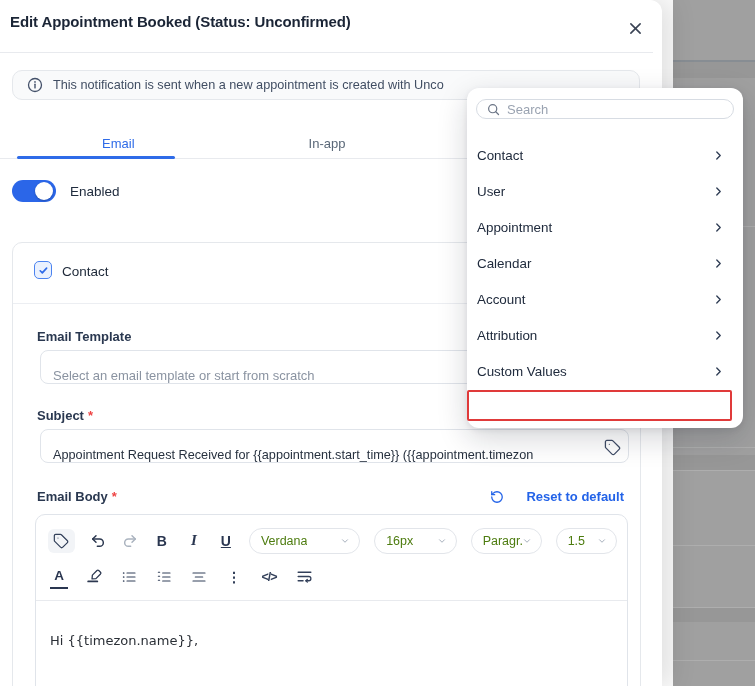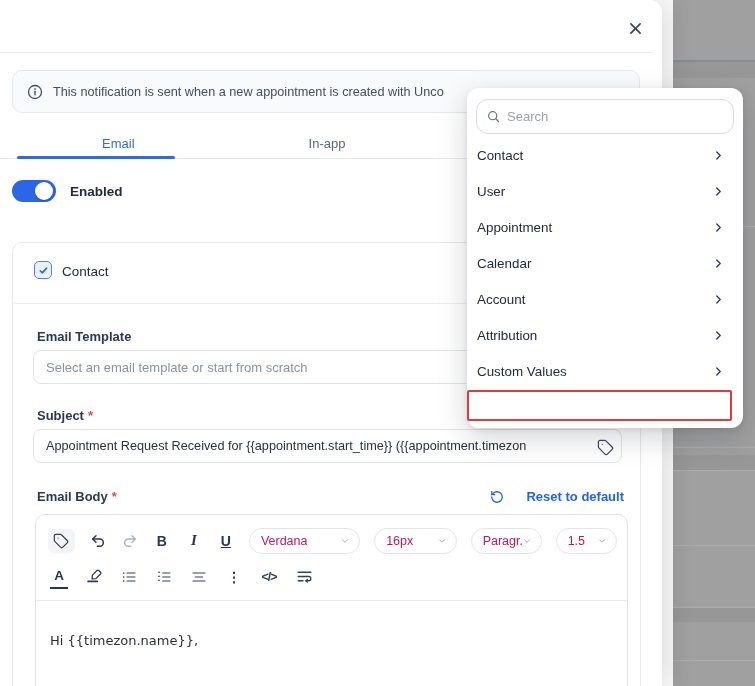--- a/index.html
+++ b/index.html
@@ -15,51 +15,51 @@
 
   
   .modal { position:absolute; left:0; top:0; width:662px; height:686px; background:#ffffff;
            border-top-right-radius:12px; box-shadow:10px 0 26px rgba(0,0,0,.10); }
   .modal-title { position:absolute; left:10px; top:13px; width:560px; font-size:15px; font-weight:700;
                  color:#1b2536; letter-spacing:-.1px; }
   .close-btn { position:absolute; left:624px; top:17px; width:22px; height:22px; display:flex;
                align-items:center; justify-content:center; cursor:pointer; }
   .hdr-divider { position:absolute; left:0; top:52px; width:653px; height:1px; background:#e8eaee; }
 
-  .banner { position:absolute; left:12px; top:70px; width:628px; height:43px; border:1px solid #e5e8ec;
+  .banner { position:absolute; left:12px; top:70px; width:628px; height:30px; border:1px solid #e5e8ec;
             border-radius:10px; background:#f9fafb; display:flex; align-items:center; gap:10px; padding:0 14px; }
   .banner-text { font-size:12.7px; color:#414e63; white-space:nowrap; overflow:hidden; }
 
   .tabs { position:absolute; left:0; top:128px; width:640px; height:30px; display:flex; }
   .tab { flex:1; display:flex; align-items:center; justify-content:center; font-size:13px; color:#5a6878; cursor:pointer; }
   .tab.active { color:#2e6be8; font-weight:500;padding-left:14px; }
   .tabs-divider { position:absolute; left:0; top:158px; width:662px; height:1px; background:#e8eaee; }
   .tab-underline { position:absolute; left:17px; top:156px; width:158px; height:3px; background:#2e6be8; border-radius:2px; }
 
   .toggle { position:absolute; left:12px; top:180px; width:44px; height:22px; border-radius:11px;
             background:#2b66e8; cursor:pointer; }
   .toggle .knob { position:absolute; left:23px; top:2px; width:18px; height:18px; border-radius:50%; background:#fff;
                   box-shadow:0 1px 2px rgba(0,0,0,.25); }
-  .toggle-label { position:absolute; left:70px; top:184px; font-size:13.5px; font-weight:700; color:#202c3e; }
+  .toggle-label { position:absolute; left:70px; top:184px; font-size:13.5px; font-weight:400; color:#202c3e; }
 
   .who-label { position:absolute; left:7px; top:217px; font-size:13px; font-weight:700; color:#57647a; }
 
   
   .card { position:absolute; left:12px; top:242px; width:629px; height:460px; background:#fff;
           border:1px solid #e5e8ec; border-radius:10px; }
   .checkbox { position:absolute; left:21px; top:18px; width:18px; height:18px; border:1.5px solid #4b83f0;
               border-radius:5px; background:#eaf1fe; display:flex; align-items:center; justify-content:center; cursor:pointer; }
   .contact-label { position:absolute; left:49px; top:21px; font-size:13.5px; color:#1d2838; }
   .card-divider { position:absolute; left:0; top:60px; width:100%; height:1px; background:#eceef2; }
 
   .field-label { position:absolute; font-size:13px; font-weight:600; color:#2a3850; }
   .req { color:#ee4444; margin-left:4px; font-weight:700; }
 
-  .select-box, .text-input { position:absolute; left:20px; width:589px; height:34px; border:1px solid #e0e4ea;
-            border-radius:8px; background:#fff; display:flex; align-items:center; padding:0 12px; cursor:text; }
+  .select-box, .text-input { position:absolute; left:27px; width:589px; height:34px; border:1px solid #e0e4ea;
+            border-radius:8px; background:#fff; display:flex; align-items:flex-end; padding:0 12px; cursor:text; }
   .select-box { top:107px; cursor:pointer; }
   .placeholder { font-size:13px; color:#8a93a1; }
   .text-input { top:186px; padding-right:32px; }
   .input-value { font-size:12.7px; color:#27313f; white-space:nowrap; overflow:hidden; }
   .input-tag-icon { position:absolute; right:7px; top:8px; width:18px; height:18px; background:#fff;
                     display:flex; align-items:center; justify-content:center; cursor:pointer; }
 
   .body-row { position:absolute; left:24px; right:16px; top:246px; height:18px; }
   .reset-link { position:absolute; right:0; top:0; display:flex; align-items:center; gap:22px; cursor:pointer;
                 font-size:13px; font-weight:600; color:#2363e8; }
@@ -70,30 +70,30 @@
   .tb-row2 { display:flex; align-items:center; gap:17px; padding:2px 10px 8px 14px; height:42px;
              border-bottom:1px solid #e8eaee; }
   .tb-btn { display:flex; align-items:center; justify-content:center; min-width:18px; height:24px;
             cursor:pointer; color:#33405a; }
   .tb-btn.boxed { background:#f2f4f7; border-radius:6px; width:28px; }
   .tb-letter { font-size:14px; font-weight:700; color:#2a3650; }
   .tb-letter.it { font-style:italic; font-weight:600; font-family:"Liberation Serif", serif; font-size:15px; }
   .tb-letter.un { text-decoration:underline; font-weight:600; }
   .pill { display:flex; align-items:center; justify-content:space-between; height:26px; border:1px solid #e2e5ea;
           border-radius:14px; padding:0 9px 0 11px; cursor:pointer; background:#fff; }
-  .pill-label { font-size:12.5px; color:#be185d; white-space:nowrap; overflow:hidden;text-align:center; }
+  .pill-label { font-size:12.5px; color:#4d7c0f; white-space:nowrap; overflow:hidden;text-align:center; }
   .color-a { font-size:13.5px; font-weight:700; color:#2a3650; border-bottom:2px solid #2a3650; line-height:15px; cursor:pointer; }
   .code-glyph { font-size:12.5px; font-weight:700; color:#33405a; letter-spacing:-1px; cursor:pointer; }
   .dots-glyph { font-size:14px; font-weight:700; color:#33405a; cursor:pointer; }
   .editor-content { padding:32px 14px 0 14px; font-family:"DejaVu Sans", sans-serif; font-size:13px; color:#2a2f36; }
 
   
   .dropdown { position:absolute; left:467px; top:88px; width:276px; height:340px; background:#fff;
               border-radius:12px; box-shadow:0 10px 30px rgba(16,24,40,.18), 0 2px 6px rgba(16,24,40,.08); z-index:50; }
-  .dd-search { position:absolute; left:9px; top:11px; width:258px; height:35px; border:1px solid #d7dce3;
+  .dd-search { position:absolute; left:9px; top:11px; width:258px; height:20px; border:1px solid #d7dce3;
                border-radius:12px; display:flex; align-items:center; gap:7px; padding:0 10px; background:#fff; }
   .dd-search-ph { font-size:13px; color:#9aa3b1; }
   .dd-items { position:absolute; left:0; top:49px; right:0; }
   .dd-item { height:36px; display:flex; align-items:center; justify-content:space-between;
              padding:0 19px 0 10px; cursor:pointer; }
   .dd-item-label { font-size:13.4px; color:#202b3d; }
   .dd-highlight { position:absolute; left:0px; top:302px; width:265px; height:31px;
                   border:2px solid #e03a3a; border-radius:2px; pointer-events:none; }
 
   svg { display:block; }
@@ -111,20 +111,21 @@
     <div class="band" style="top:455px;height:15px"></div>
     <div class="hline" style="top:470px"></div>
     <div class="hline" style="top:545px"></div>
     <div class="band" style="top:608px;height:14px"></div>
     <div class="hline" style="top:607px"></div>
     <div class="hline" style="top:660px"></div>
   </div>
 
   <div class="modal">
 
+    <div class="modal-title">Edit Appointment Booked (Status: Unconfirmed)</div>
 
     <div class="close-btn">
       <span>
         <svg width="13" height="13" viewBox="0 0 14 14">
             <path d="M2 2l10 10M12 2L2 12" stroke="#3a4354" stroke-width="1.7" stroke-linecap="round"></path>
           </svg>
       </span>
     </div>
 
     <div class="hdr-divider"></div>

